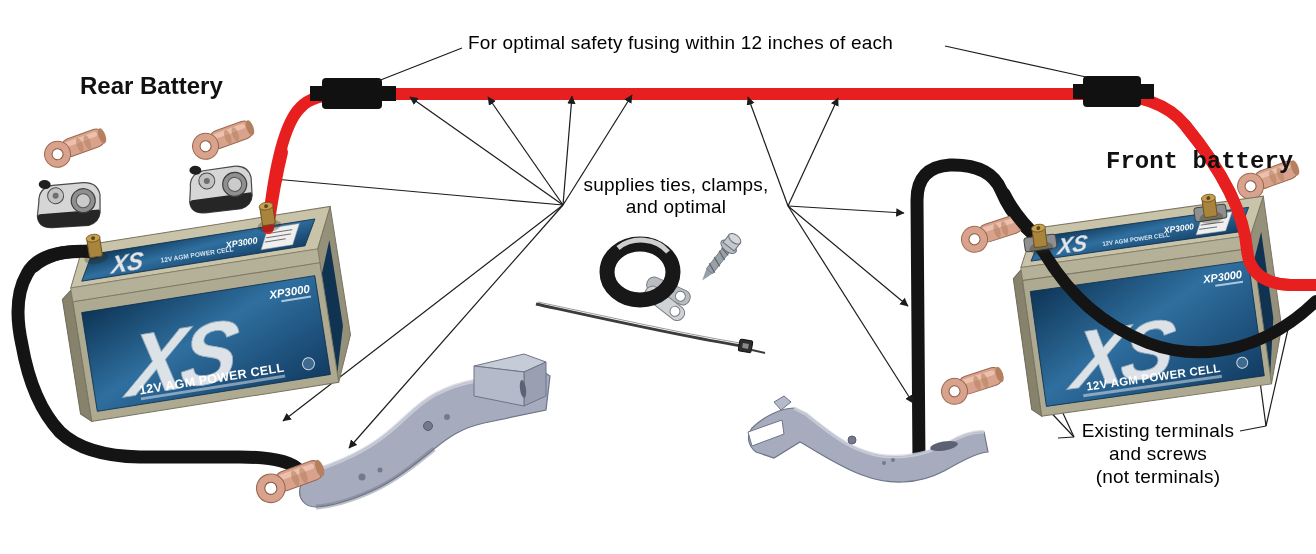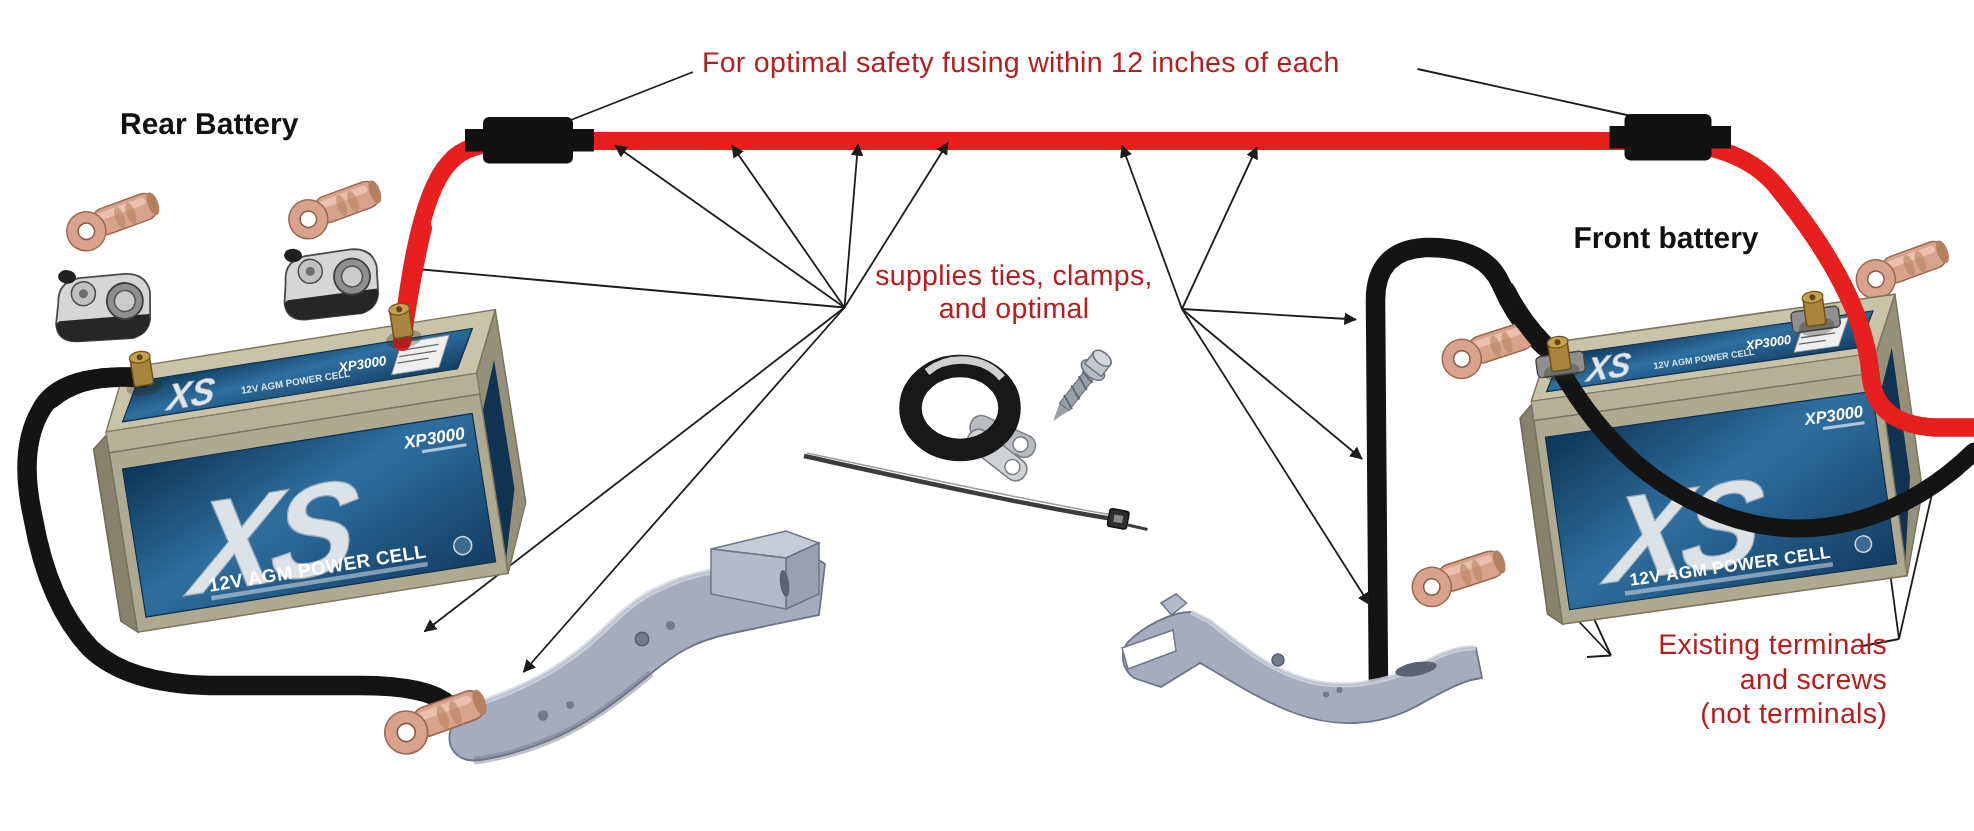--- a/index.html
+++ b/index.html
@@ -1,21 +1,21 @@
 <!DOCTYPE html>
 <html><head>
 <meta charset="utf-8">
 <style>
   html,body{margin:0;padding:0;background:#fff;}
   .canvas{position:relative;width:1316px;height:554px;background:#fff;overflow:hidden;
           font-family:"Liberation Sans",sans-serif;color:#1a1a1a;}
   .canvas svg{position:absolute;left:0;top:0;}
   svg text{font-family:"Liberation Sans",sans-serif;}
-  .lbl{position:absolute;font-weight:bold;font-size:20px;color:#111;white-space:nowrap;}
-  .note{position:absolute;font-size:19px;line-height:23px;color:#b91c1c;letter-spacing:.2px;}
+  .lbl{position:absolute;font-weight:bold;font-size:24px;color:#111;white-space:nowrap;}
+  .note{position:absolute;font-size:19px;line-height:23px;color:#000000;letter-spacing:.2px;}
   .note.center{text-align:center;}
 </style>
 </head>
 <body>
 
 <div class="canvas">
 <svg width="1316" height="554" viewBox="0 0 1316 554">
   <defs>
     <linearGradient id="gBlue" x1="0" y1="0" x2="1" y2="1">
       <stop offset="0" stop-color="#0e3556"></stop>
@@ -225,29 +225,29 @@
     <rect x="-16" y="-4" width="32" height="14" rx="3" fill="#8f8f8f" stroke="#444444"></rect>
     <use href="#bterm"></use>
   </g>
   <g transform="translate(1210,210) rotate(-8)">
     <rect x="-16" y="-4" width="32" height="14" rx="3" fill="#8f8f8f" stroke="#444444"></rect>
     <use href="#bterm"></use>
   </g>
 </svg>
 
   <div class="lbl" style="left:80px;top:72px;">Rear Battery</div>
-  <div class="lbl" style="left:1049px;top:148px;">Front battery</div>
+  <div class="lbl" style="left:1106px;top:148px;font-family:Liberation Mono, monospace;">Front battery</div>
 
   <div class="note" style="left:468px;top:31px;">
     <div>For optimal safety fusing within 12 inches of each</div>
   </div>
 
   <div class="note center" style="left:556px;top:174px;width:240px;line-height:22px;">
     <div>supplies ties, clamps,</div>
     <div>and optimal</div>
   </div>
 
-  <div class="note center" style="left:1058px;top:419px;width:200px;text-align:right;">
+  <div class="note center" style="left:1058px;top:419px;width:200px;">
     <div>Existing terminals</div>
     <div>and screws</div>
     <div>(not terminals)</div>
   </div>
 </div>
 
 </body></html>

